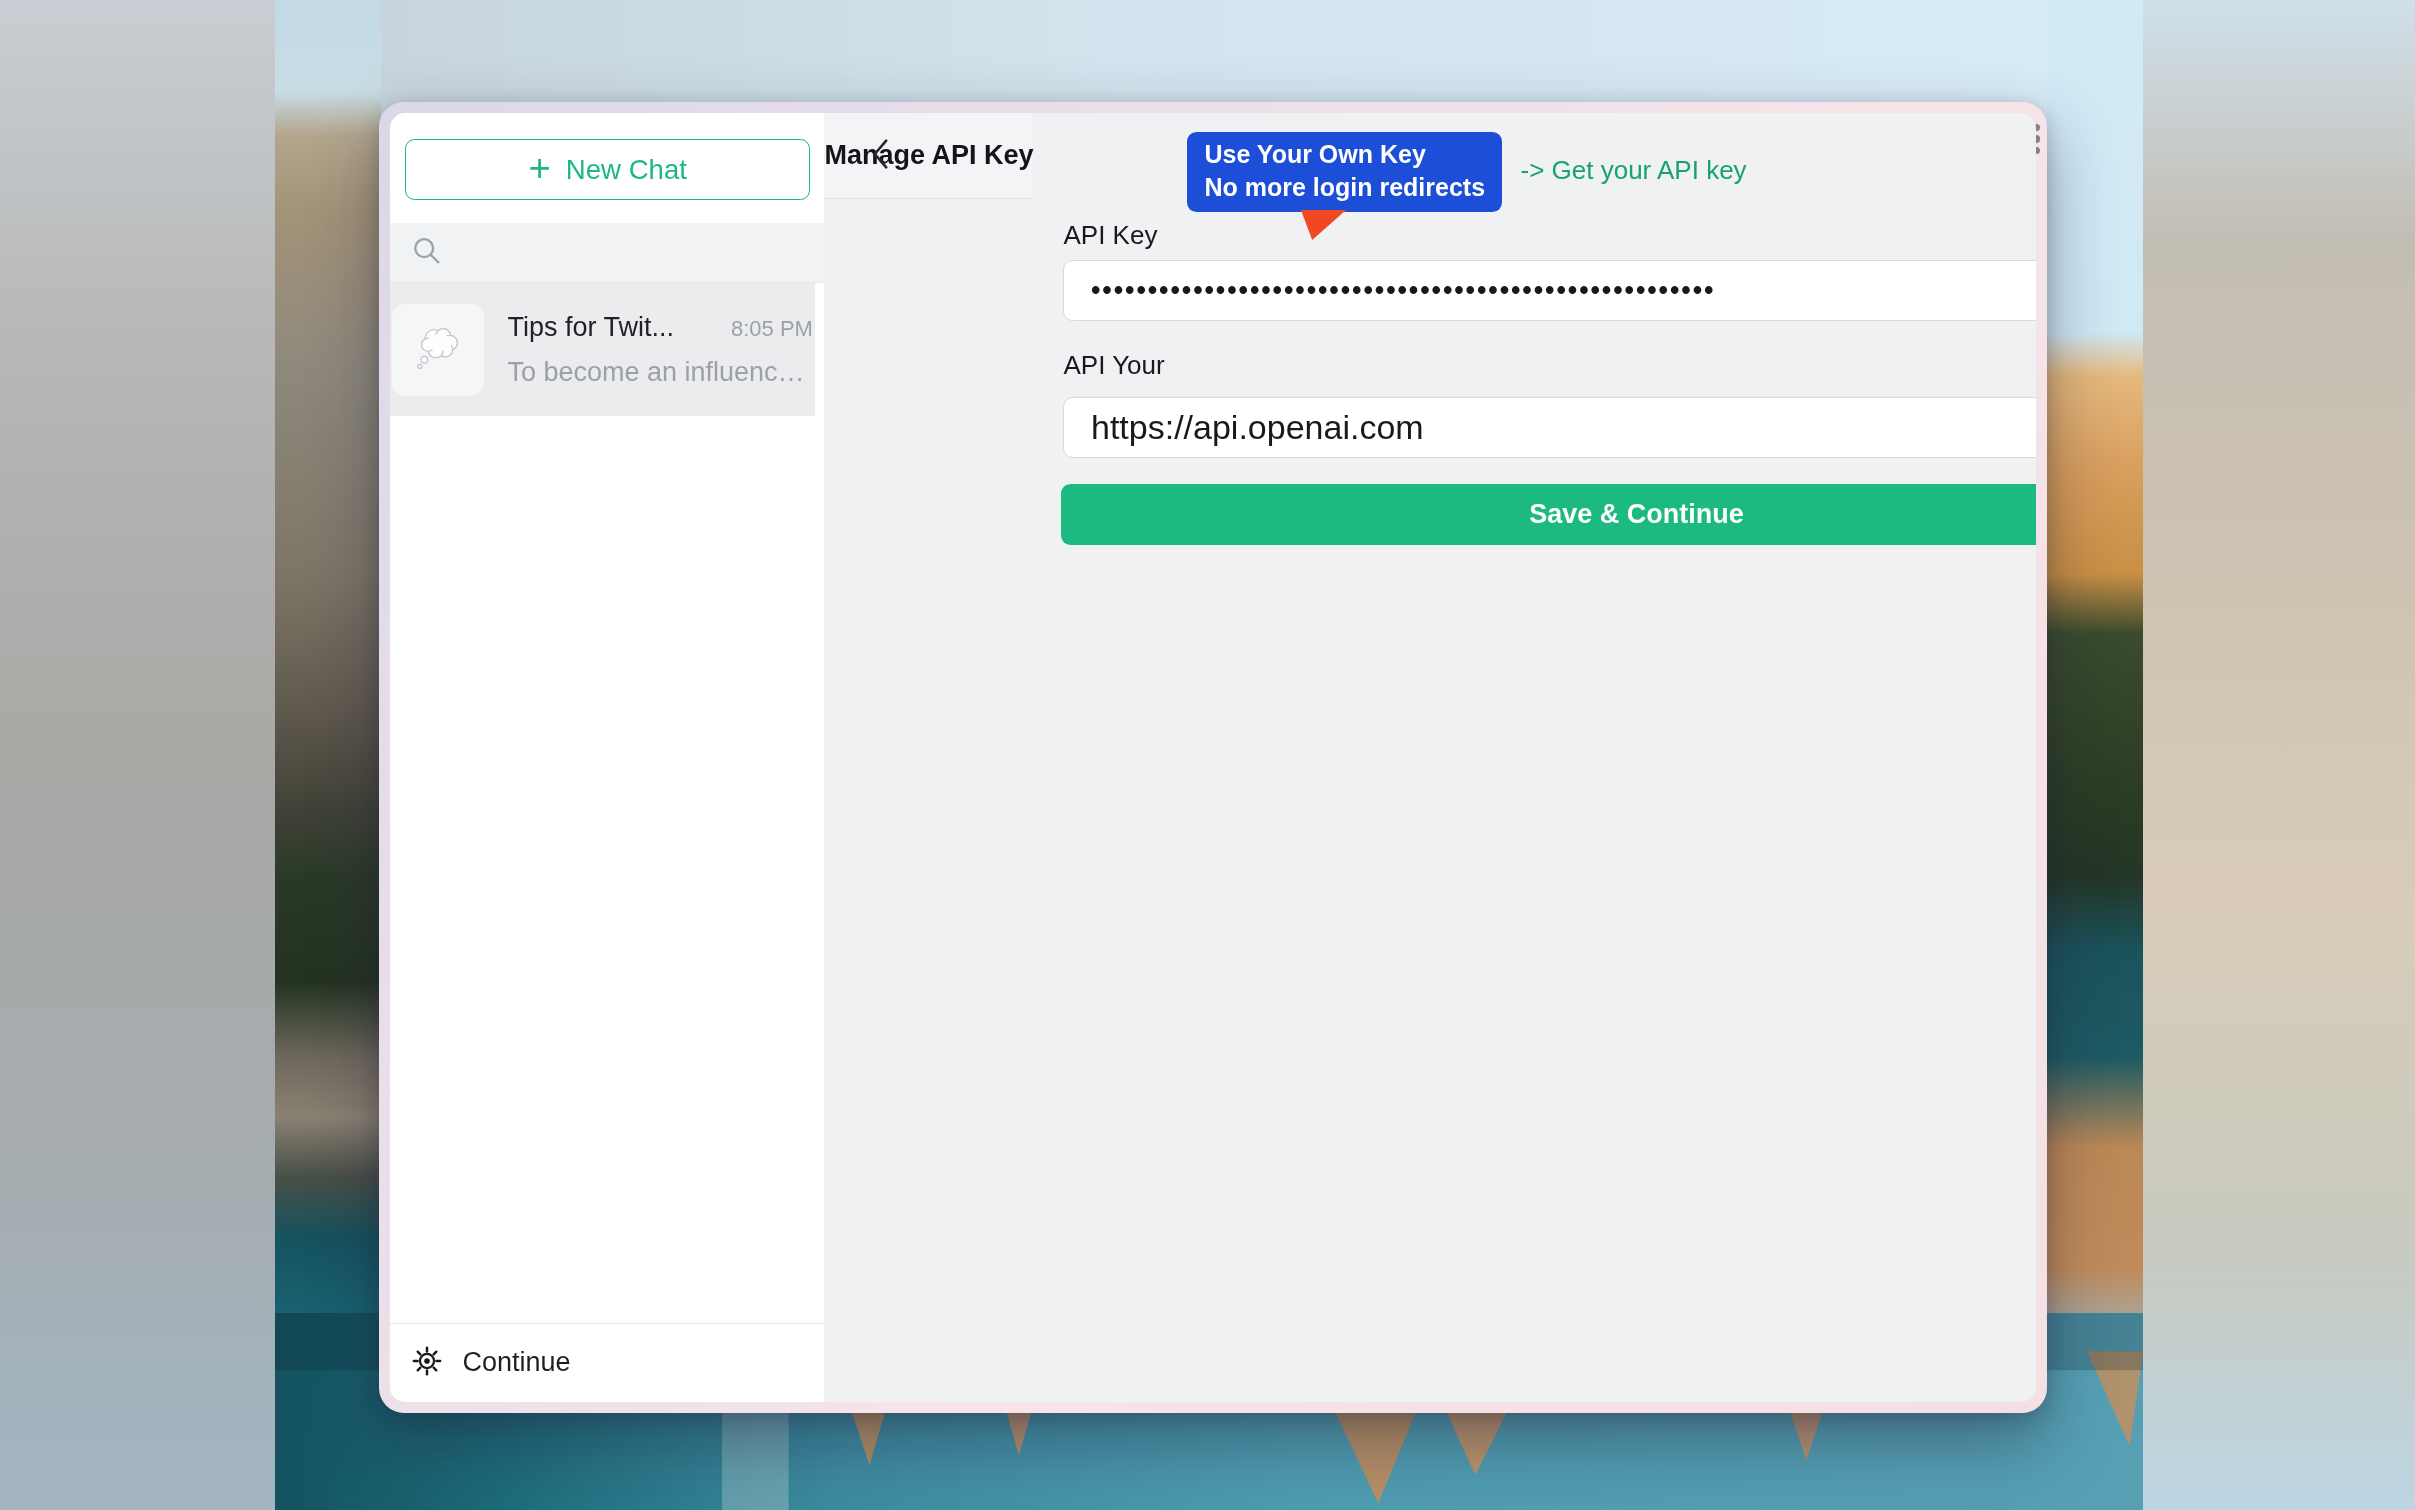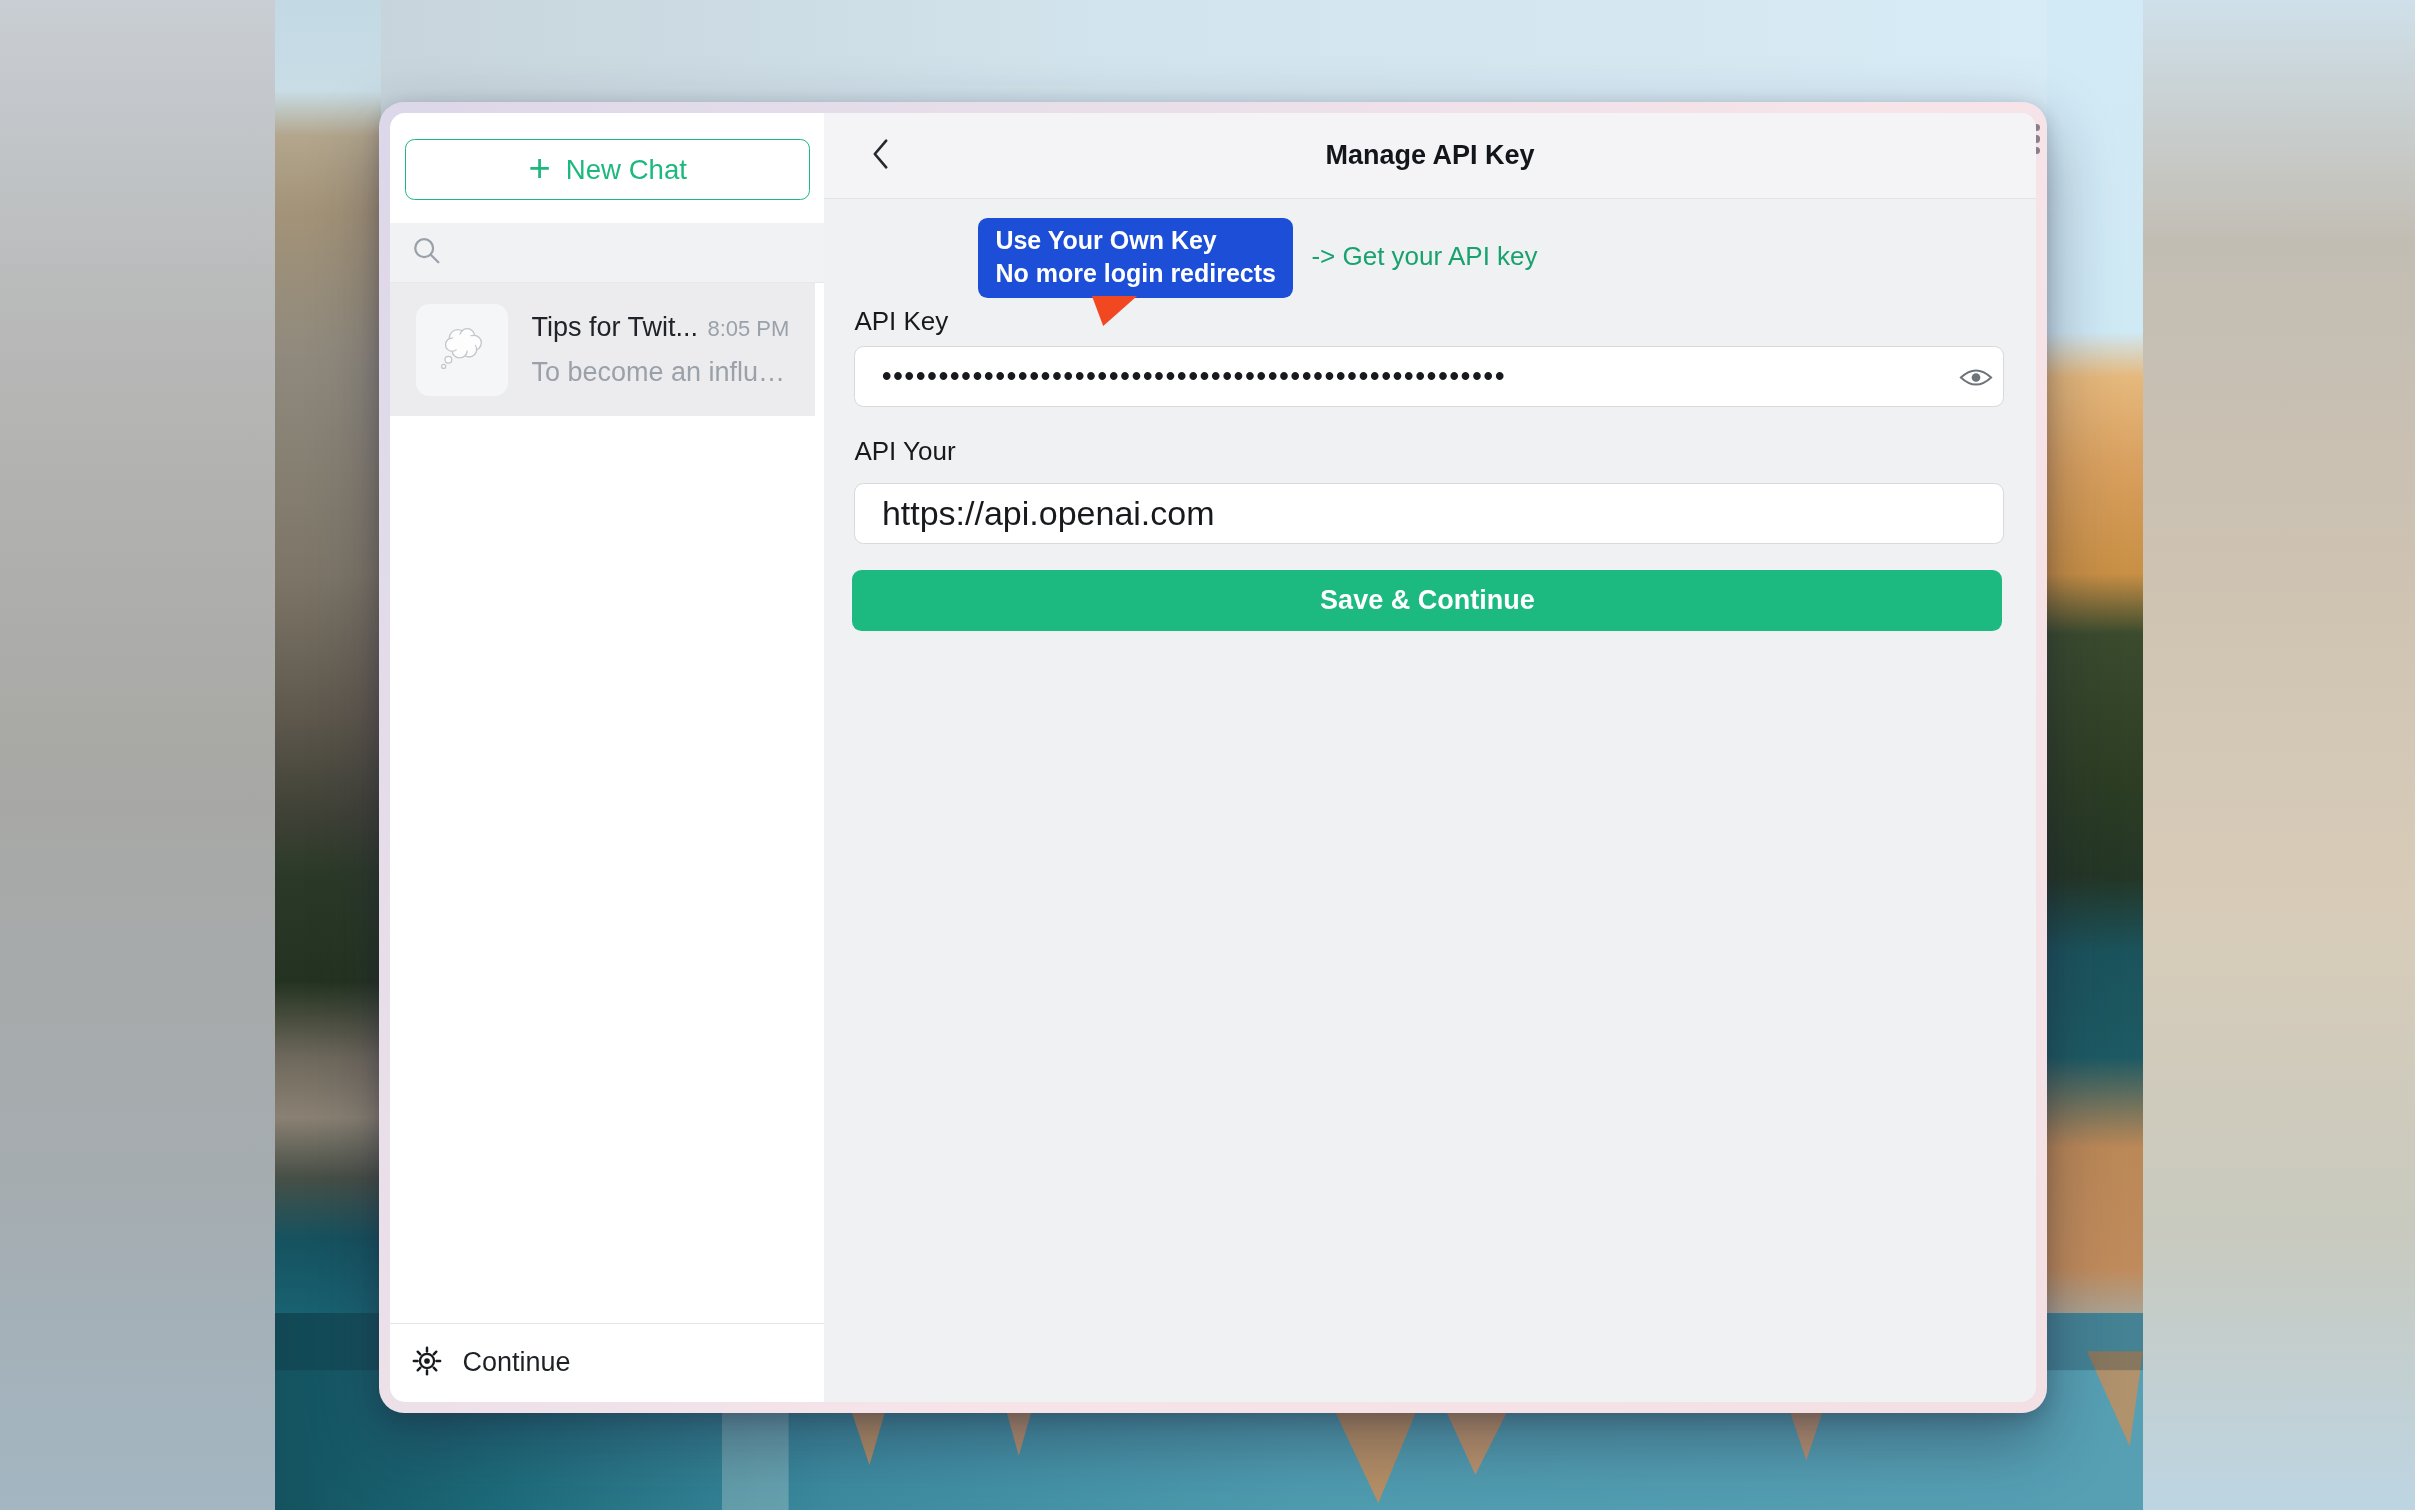--- a/index.html
+++ b/index.html
@@ -40,35 +40,35 @@
   
   .sidebar{width:434px;background:#ffffff;display:flex;flex-direction:column;flex:none;}
   .newchat-wrap{padding:26px 14.3px 23px 15px;}
   .newchat{height:61px;border:1.9px solid #1db87e;border-radius:9.5px;background:#fff;
     display:flex;align-items:center;justify-content:center;gap:15px;color:#1db87e;
     font-size:27.6px;font-weight:500;cursor:pointer;box-sizing:border-box;width:100%;font-family:inherit;}
   .newchat .plus{font-size:38px;font-weight:300;line-height:1;margin-top:-3.8px;}
   .search-band{height:59px;background:#f1f2f4;display:flex;align-items:center;
     padding:0 21px;border-bottom:1px solid #e7e8ea;}
   .chat-item{height:133px;background:#ececef;display:flex;align-items:center;
-    padding:0 26px;margin-right:9.5px;gap:23px;cursor:pointer;}
+    padding:0 2px;margin-right:9.5px;gap:23px;cursor:pointer;}
   .avatar{width:92px;height:92px;border-radius:13.3px;background:#f5f6f8;
     display:flex;align-items:center;justify-content:center;flex:none;}
   .chat-text{flex:1;min-width:0;}
   .chat-row1{display:flex;align-items:baseline;justify-content:space-between;gap:9.5px;}
   .chat-title{font-size:27px;color:#202429;white-space:nowrap;}
   .chat-time{font-size:22px;color:#9aa1a9;flex:none;}
   .chat-preview{font-size:27px;color:#9aa1a9;margin-top:13.3px;white-space:nowrap;
     overflow:hidden;text-overflow:ellipsis;}
   .sidebar-spacer{flex:1;}
   .settings-row{border-top:1px solid #e4e5e7;height:78px;display:flex;align-items:center;
     gap:19px;padding:0 21px;cursor:pointer;}
   .settings-label{font-size:27px;color:#1d2126;}
   
-  .main{flex:1;background:#f0f1f3;display:flex;flex-direction:column;position:relative;min-width:0;}
+  .main{flex:1;background:#f0f1f3;display:flex;flex-direction:row;position:relative;min-width:0;}
   .main-header{height:85px;background:#f4f4f6;border-bottom:1px solid #e3e4e6;
     display:flex;align-items:center;position:relative;flex:none;}
   .back-btn{position:absolute;left:34px;top:0;bottom:0;display:flex;align-items:center;
     cursor:pointer;padding:0 9.5px;}
   .main-title{flex:1;text-align:center;font-size:27px;font-weight:600;color:#121519;}
   .main-body{flex:1;position:relative;}
   .tooltip{position:absolute;left:154px;top:19px;background:#1d4ed8;color:#fff;
     border-radius:9.5px;padding:5.7px 17px 7.6px;font-size:25px;font-weight:700;line-height:33px;
     white-space:nowrap;}
   .tooltip .tail{position:absolute;left:112px;top:100%;margin-top:-1.9px;}

